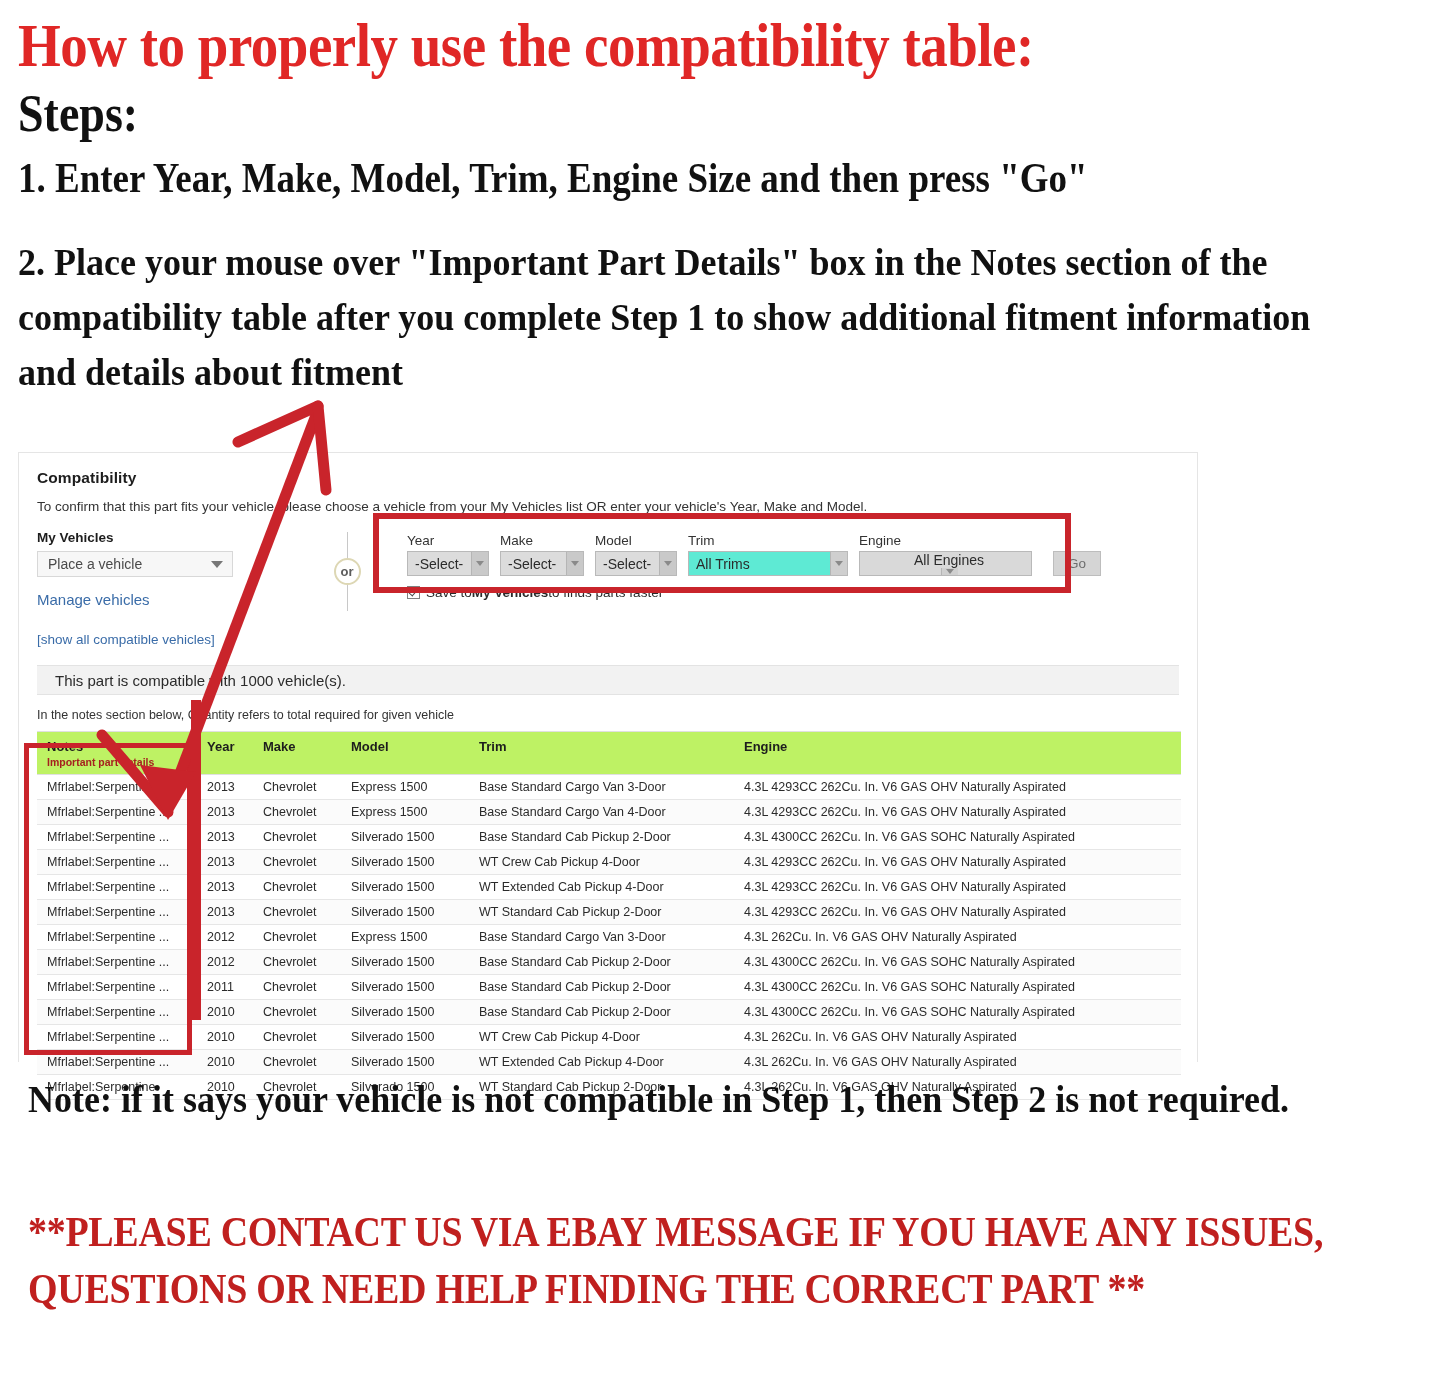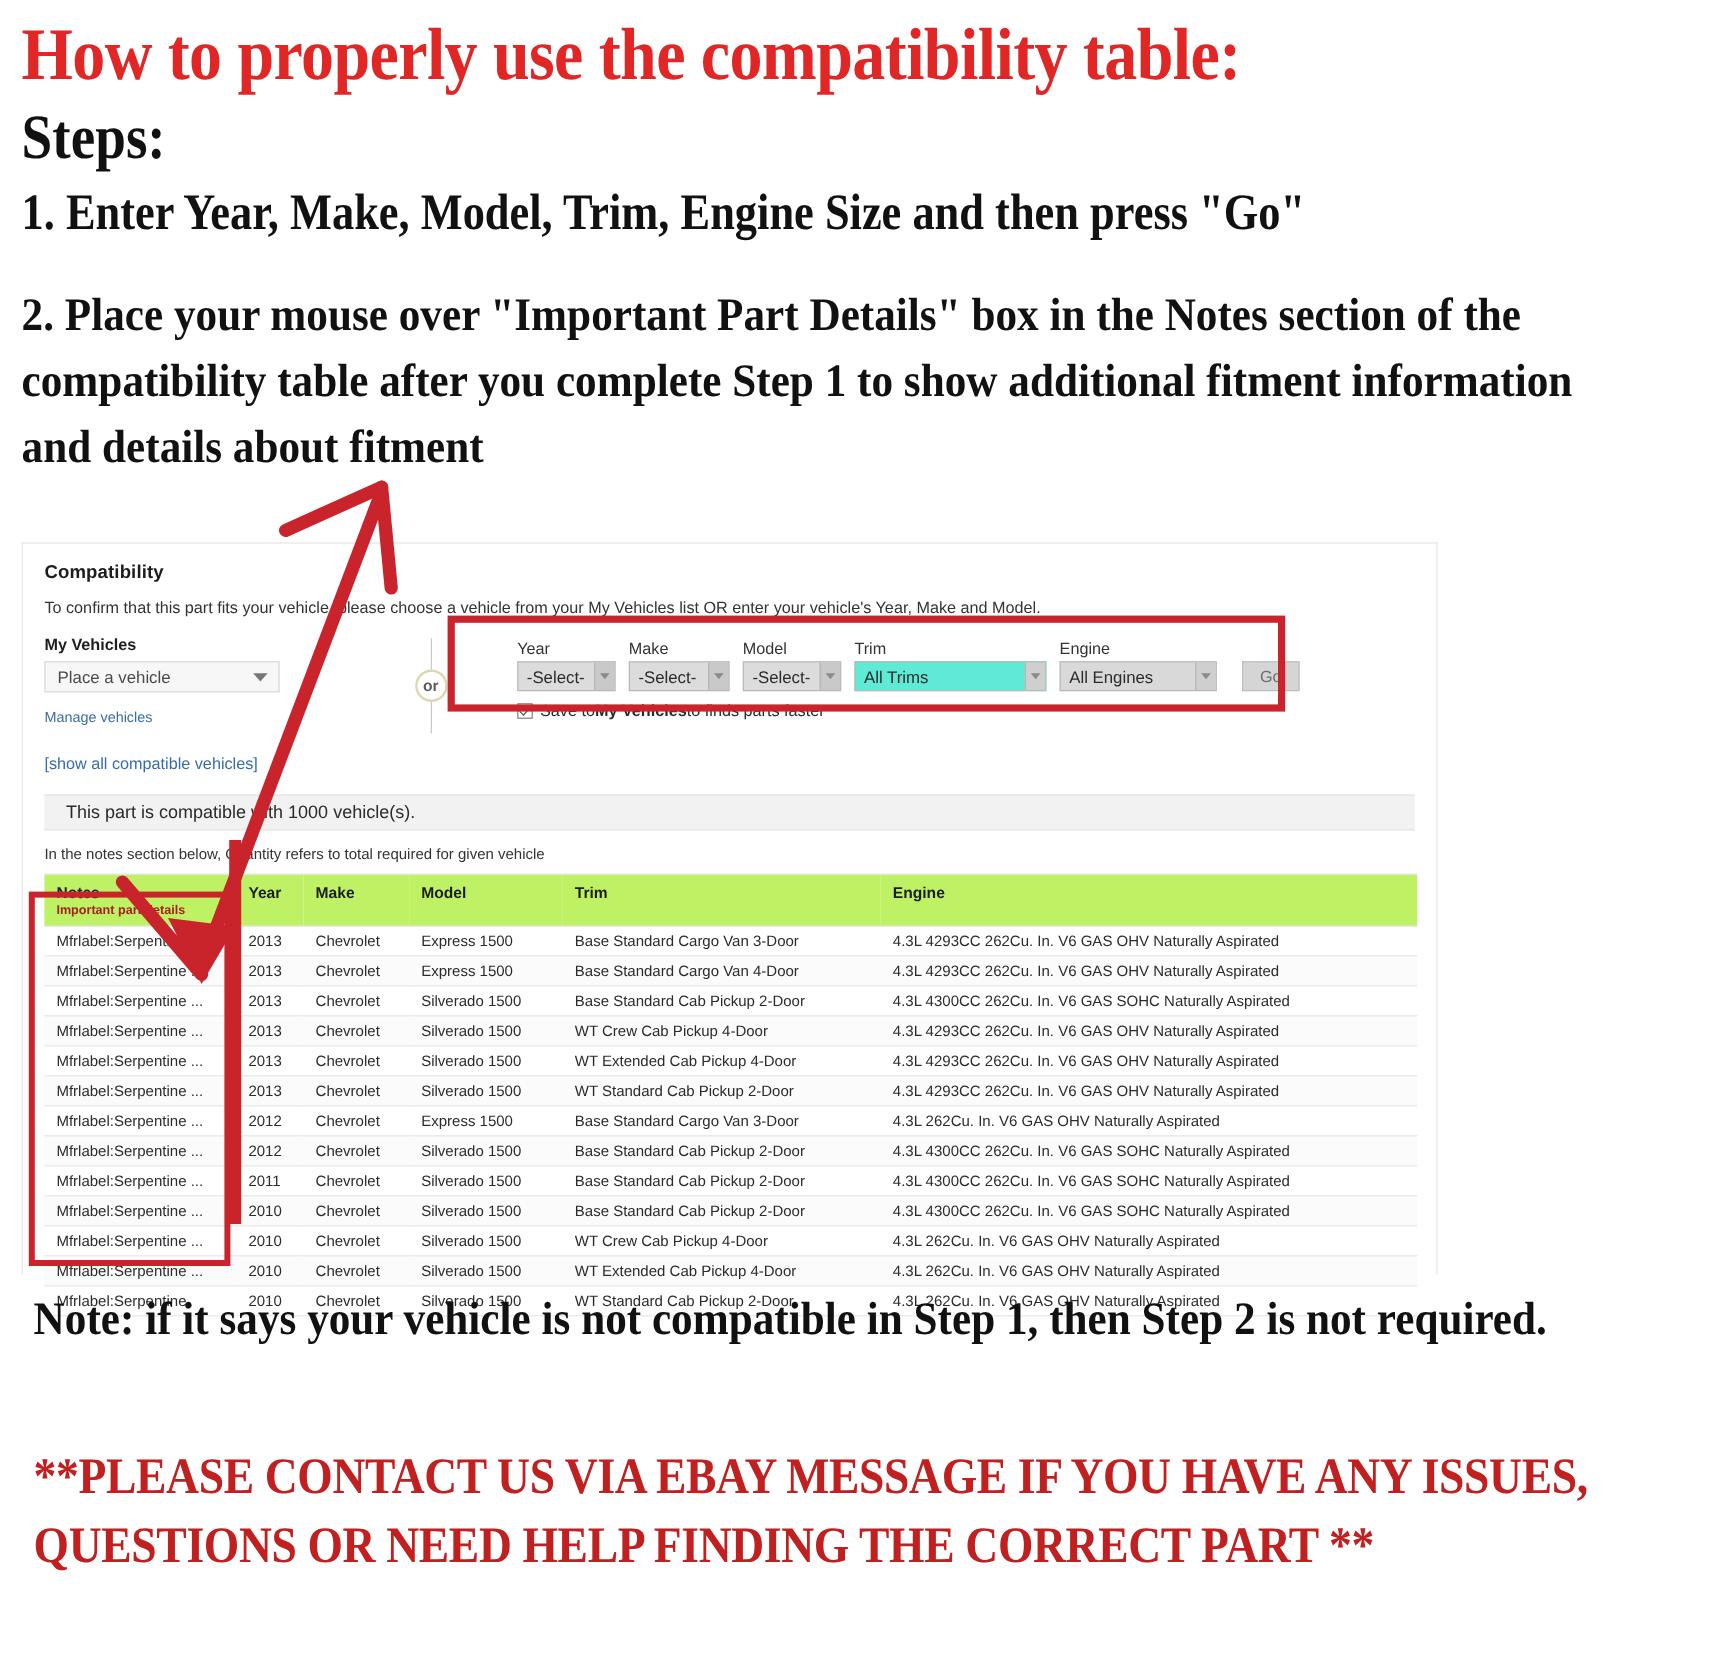--- a/index.html
+++ b/index.html
@@ -81,21 +81,21 @@
     color: #1d1d1d;
     letter-spacing: 0.1px;
     margin: 0 0 12px 0;
   }
   .compat-sub {
     font-size: 13.5px;
     color: #333333;
     margin: 0 0 16px 0;
   }
 
-  .chooser-row { display: flex; align-items: flex-start; position: relative; gap: 12px; }
+  .chooser-row { display: flex; align-items: flex-start; position: relative; }
 
   .my-vehicles-col { width: 250px; flex: none; }
   .mv-label {
     font-size: 13.5px;
     font-weight: bold;
     color: #1d1d1d;
     margin-bottom: 6px;
   }
   .mv-select {
     width: 196px;
@@ -111,21 +111,21 @@
   }
   .caret-down {
     width: 0; height: 0;
     border-left: 6px solid transparent;
     border-right: 6px solid transparent;
     border-top: 7px solid #777777;
     margin-right: 5px;
   }
   .link-blue {
     display: block;
-    font-size: 12px;
+    font-size: 15px;
     color: #3a6ca8;
     margin-top: 14px;
     text-decoration: none;
   }
   .link-showall {
     display: block;
     font-size: 13.5px;
     color: #3a6ca8;
     margin-top: 24px;
     text-decoration: none;
@@ -183,21 +183,21 @@
     content: "";
     width: 0; height: 0;
     border-left: 4px solid transparent;
     border-right: 4px solid transparent;
     border-top: 5px solid #8a8a8a;
   }
   .sel-year   { width: 82px; }
   .sel-make   { width: 84px; }
   .sel-model  { width: 82px; }
   .sel-trim   { width: 160px; background: #5eead4; }
-  .sel-engine { width: 131px; background: #d9d9d9; }
+  .sel-engine { width: 173px; background: #d9d9d9; flex-direction: column; }
   .sel-trim .arrow-box, .sel-engine .arrow-box { background: #cfcfcf; }
 
   .go-btn {
     width: 48px; height: 25px;
     background: #d5d5d5;
     border: 1px solid #bdbdbd;
     color: #6d6d6d;
     font-size: 13.5px;
     display: flex; align-items: center; justify-content: center;
     margin-left: 10px;

